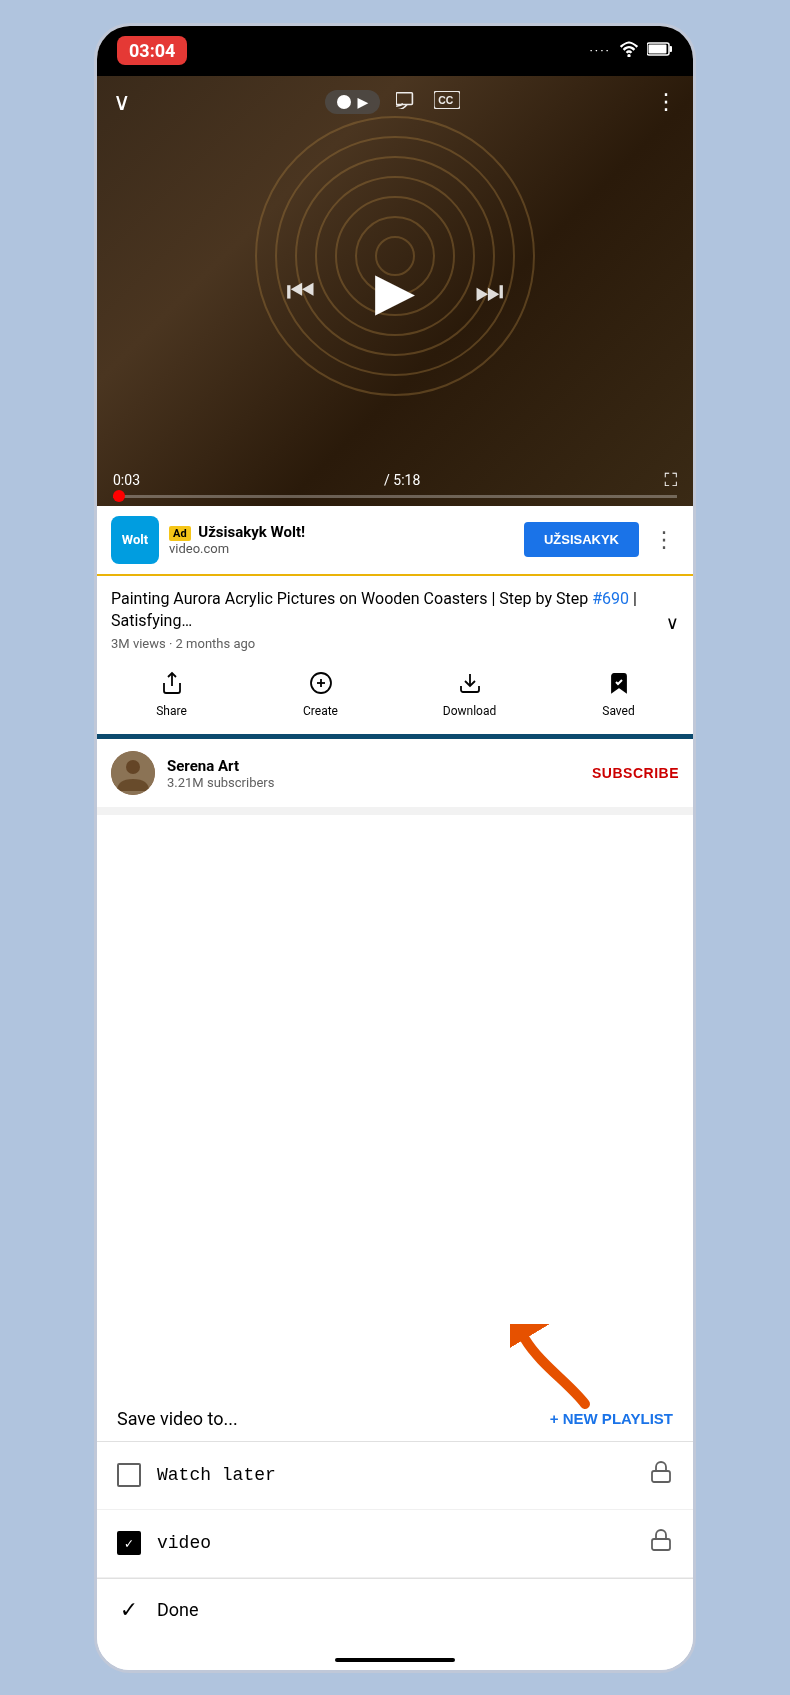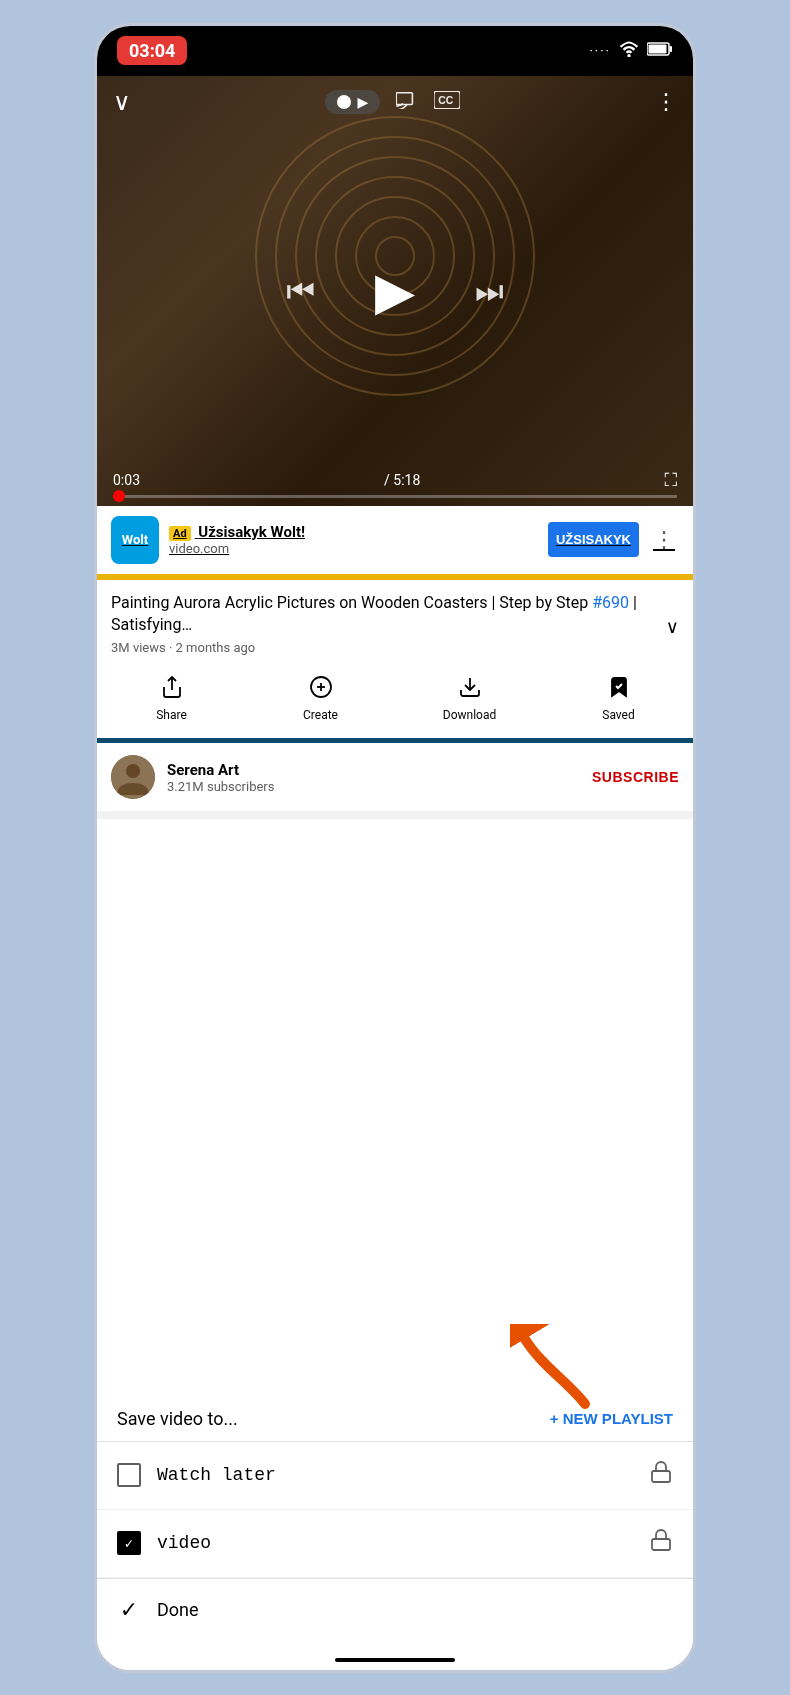--- a/index.html
+++ b/index.html
@@ -188,22 +188,21 @@
       transform: translateX(-50%);
     }
 
     
     .ad-banner {
       background: #fff;
       padding: 10px 14px;
       display: flex;
       align-items: center;
       gap: 10px;
-      border-bottom: 6px solid #eab308;
-      text-decoration: underline;
+      border-bottom: 2px solid #eab308;
     }
 
     .ad-logo {
       width: 48px;
       height: 48px;
       background: #009de0;
       border-radius: 8px;
       display: flex;
       align-items: center;
       justify-content: center;
@@ -225,21 +224,21 @@
       padding: 1px 4px;
       border-radius: 2px;
       margin-right: 4px;
     }
 
     .subscribe-btn-ad {
       background: #1a73e8;
       color: #fff;
       font-weight: bold;
       font-size: 13px;
-      padding: 10px 8px;
+      padding: 10px 20px;
       border-radius: 4px;
       border: none;
       cursor: pointer;
       flex-shrink: 0;
     }
 
     .ad-more {
       color: #555;
       font-size: 22px;
       padding: 0 4px;

